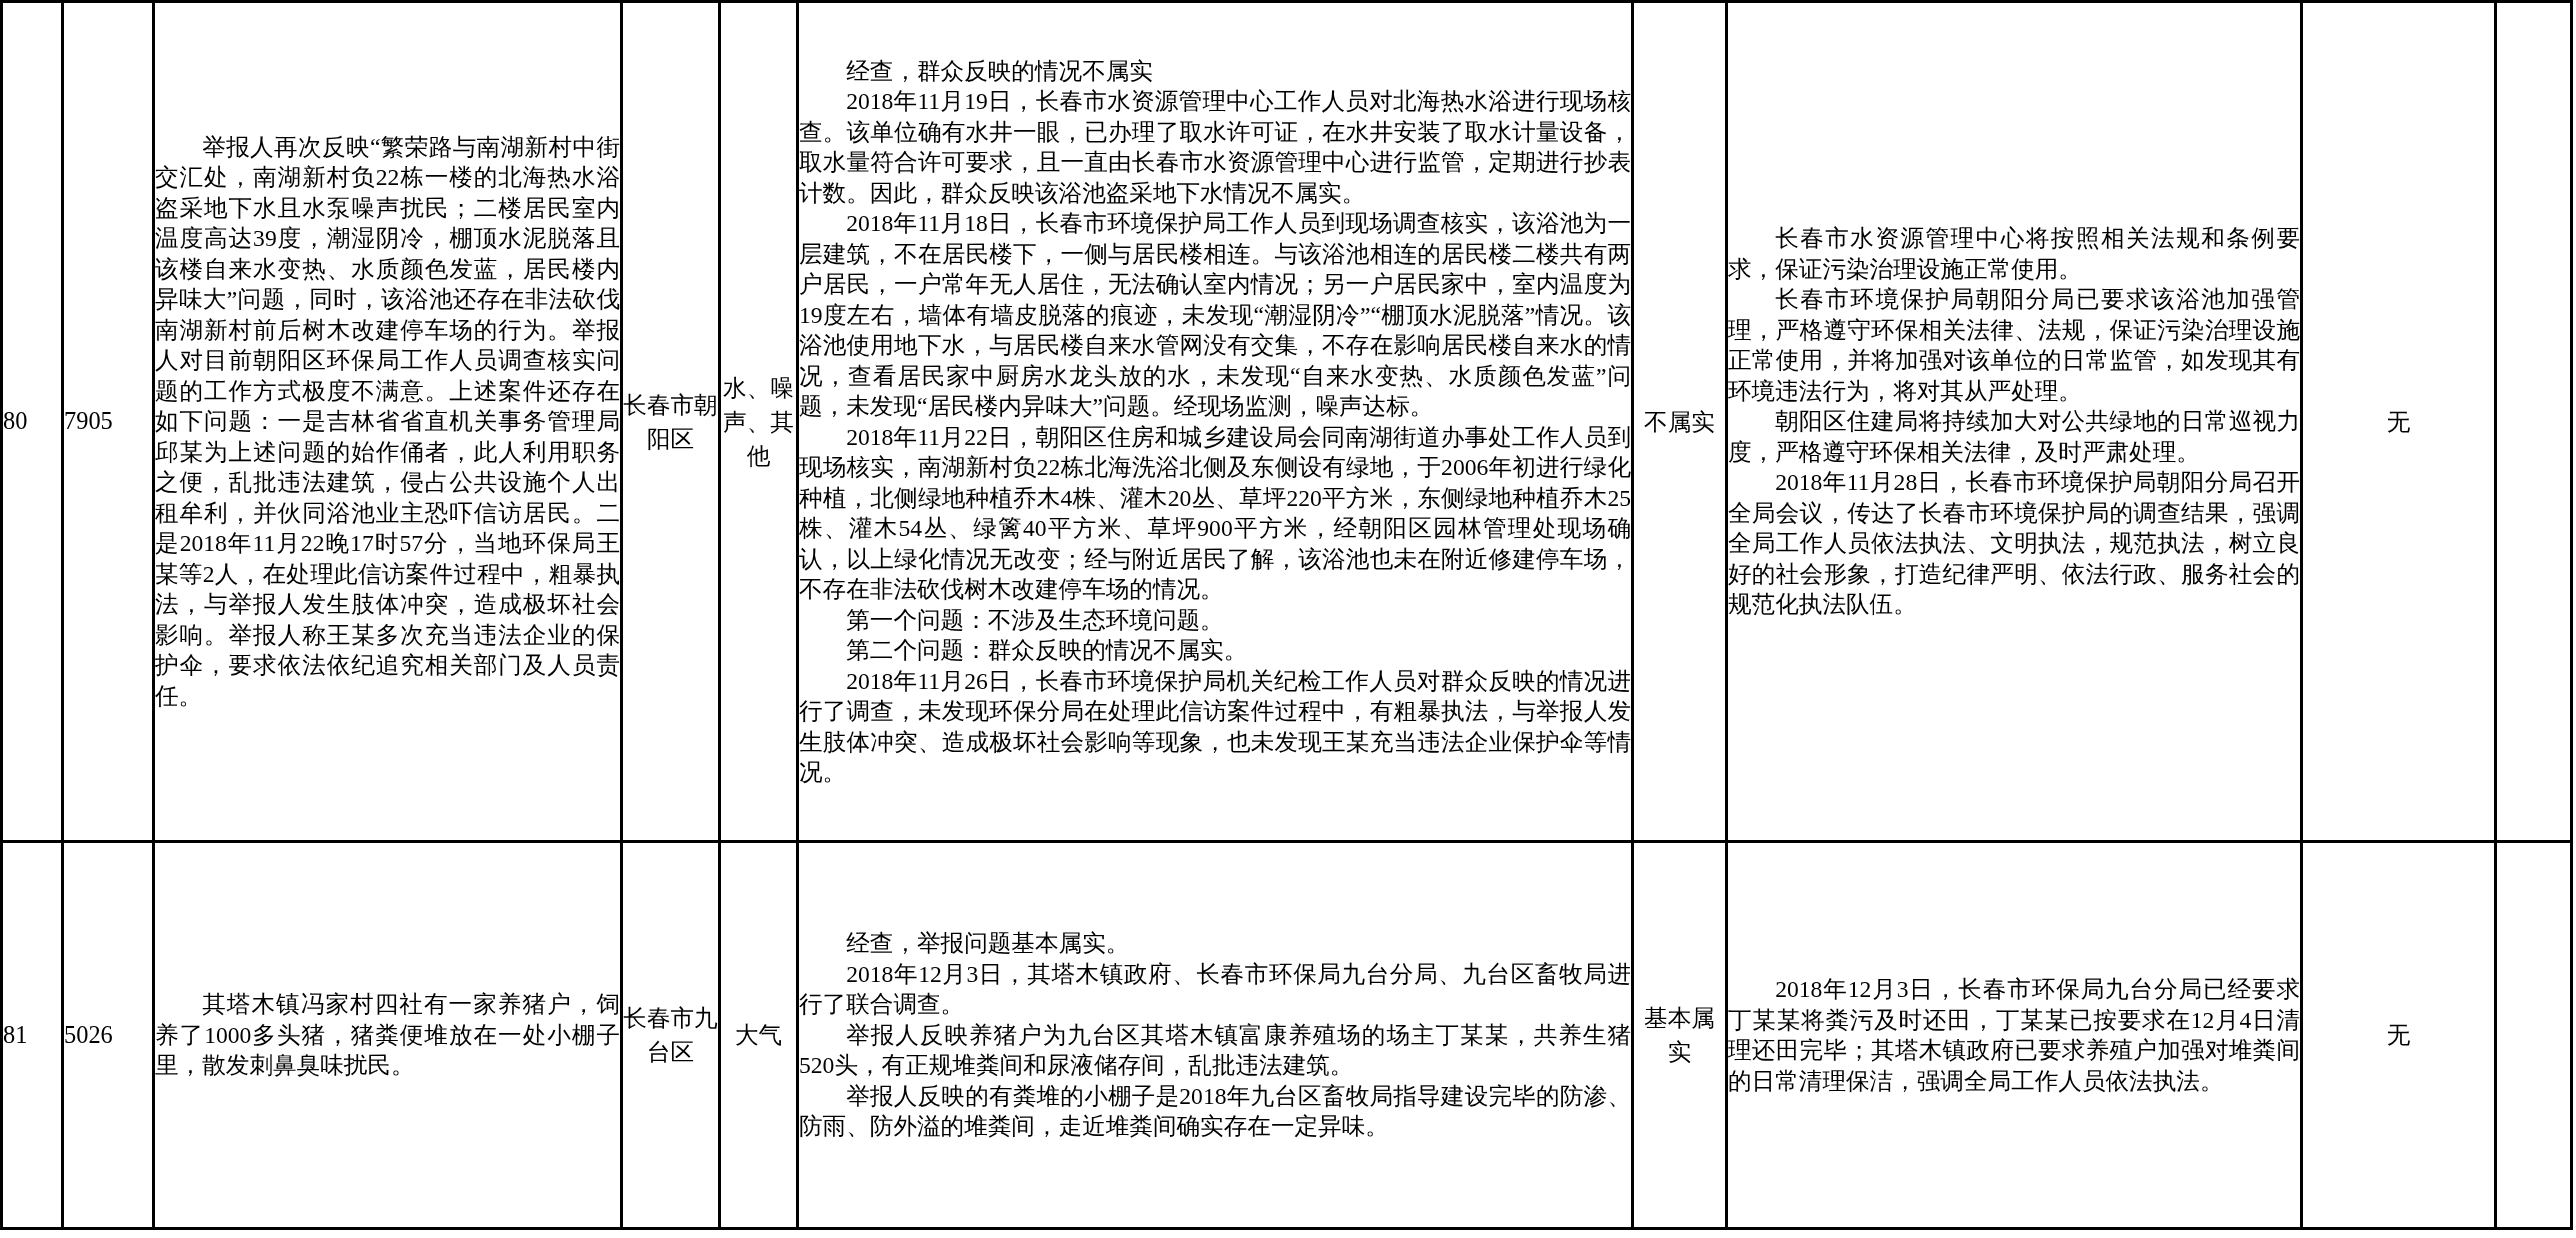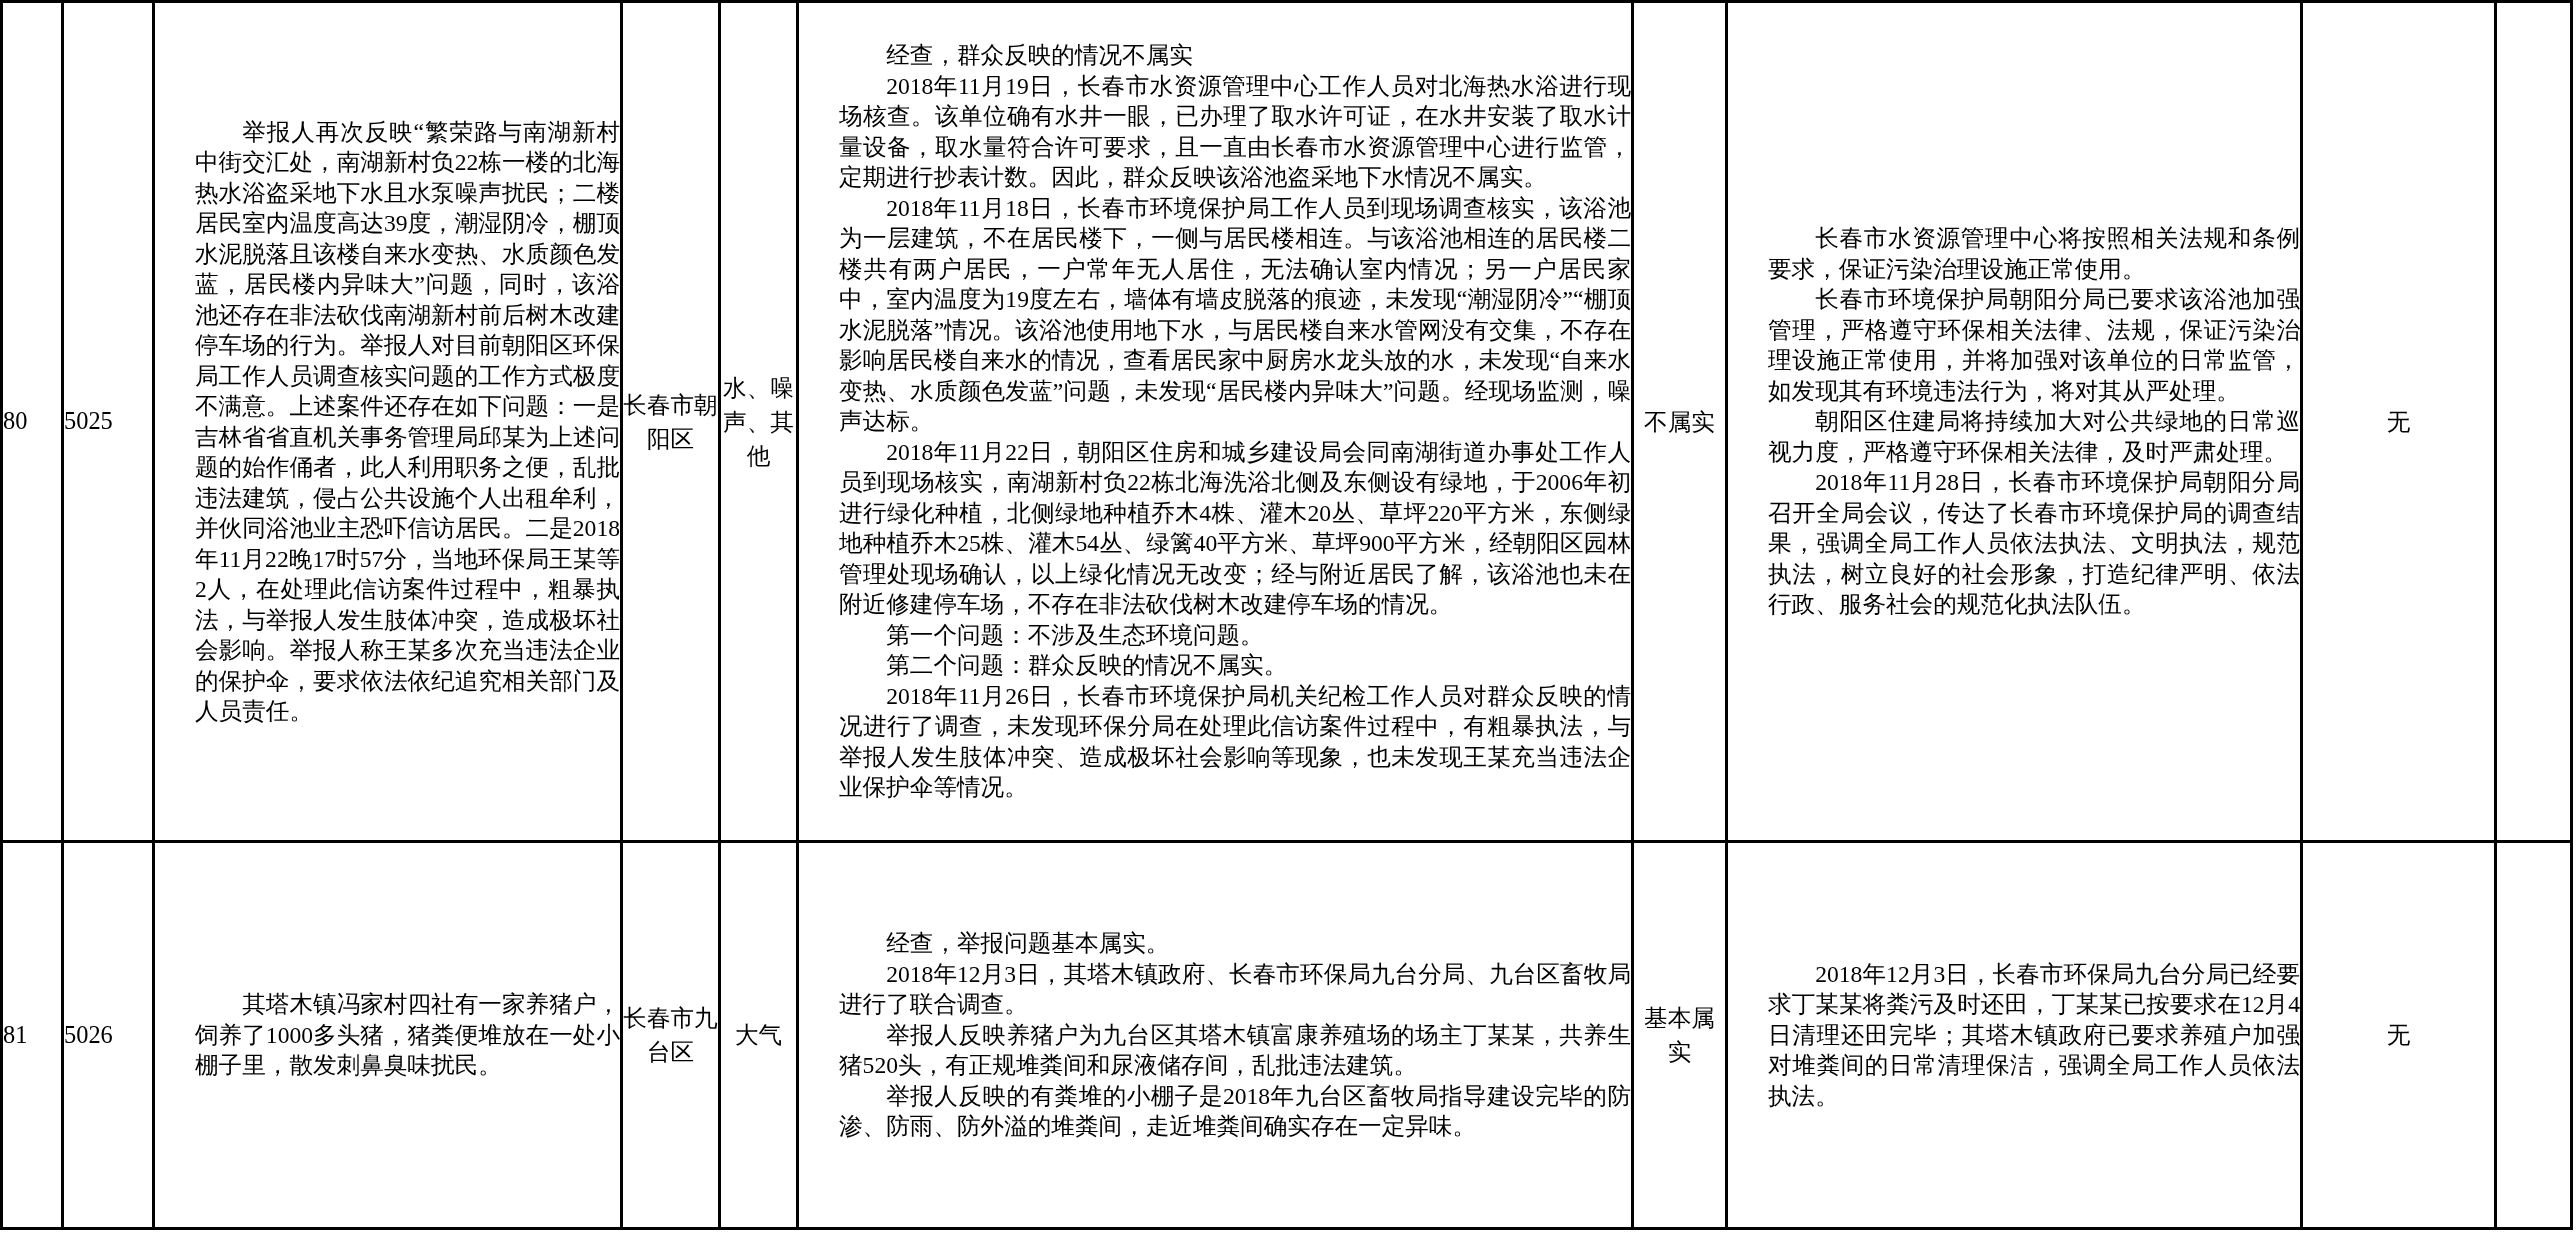--- a/index.html
+++ b/index.html
@@ -40,21 +40,20 @@
   }
   .text-cell {
     padding: 0 6.1px;
     font-size: 23.6px;
     line-height: 30.5px;
   }
   .text-cell .para {
     margin: 0;
     text-indent: 2em;
     text-align: justify;
-    padding-left: 40px;
   }
   .center-cell {
     text-align: center;
     font-size: 23.6px;
     line-height: 34px;
     padding: 0 3px;
   }
   .type-cell {
     line-break: anywhere;
   }
@@ -76,21 +75,21 @@
       <col style="width:194px">
       <col style="width:76px">
     </colgroup>
 
     <tbody>
         <tr class="row-tall">
       <td class="num-cell">
         <span>80</span>
       </td>
       <td class="num-cell">
-        <span>5025</span>
+        <span>7905</span>
       </td>
       <td class="text-cell">
         <p class="para">举报人再次反映“繁荣路与南湖新村中街交汇处，南湖新村负22栋一楼的北海热水浴盗采地下水且水泵噪声扰民；二楼居民室内温度高达39度，潮湿阴冷，棚顶水泥脱落且该楼自来水变热、水质颜色发蓝，居民楼内异味大”问题，同时，该浴池还存在非法砍伐南湖新村前后树木改建停车场的行为。举报人对目前朝阳区环保局工作人员调查核实问题的工作方式极度不满意。上述案件还存在如下问题：一是吉林省省直机关事务管理局邱某为上述问题的始作俑者，此人利用职务之便，乱批违法建筑，侵占公共设施个人出租牟利，并伙同浴池业主恐吓信访居民。二是2018年11月22晚17时57分，当地环保局王某等2人，在处理此信访案件过程中，粗暴执法，与举报人发生肢体冲突，造成极坏社会影响。举报人称王某多次充当违法企业的保护伞，要求依法依纪追究相关部门及人员责任。</p>
       </td>
       <td class="center-cell">
         <span>长春市朝阳区</span>
       </td>
       <td class="center-cell type-cell">
         <span>水、噪声、其他</span>
       </td>

